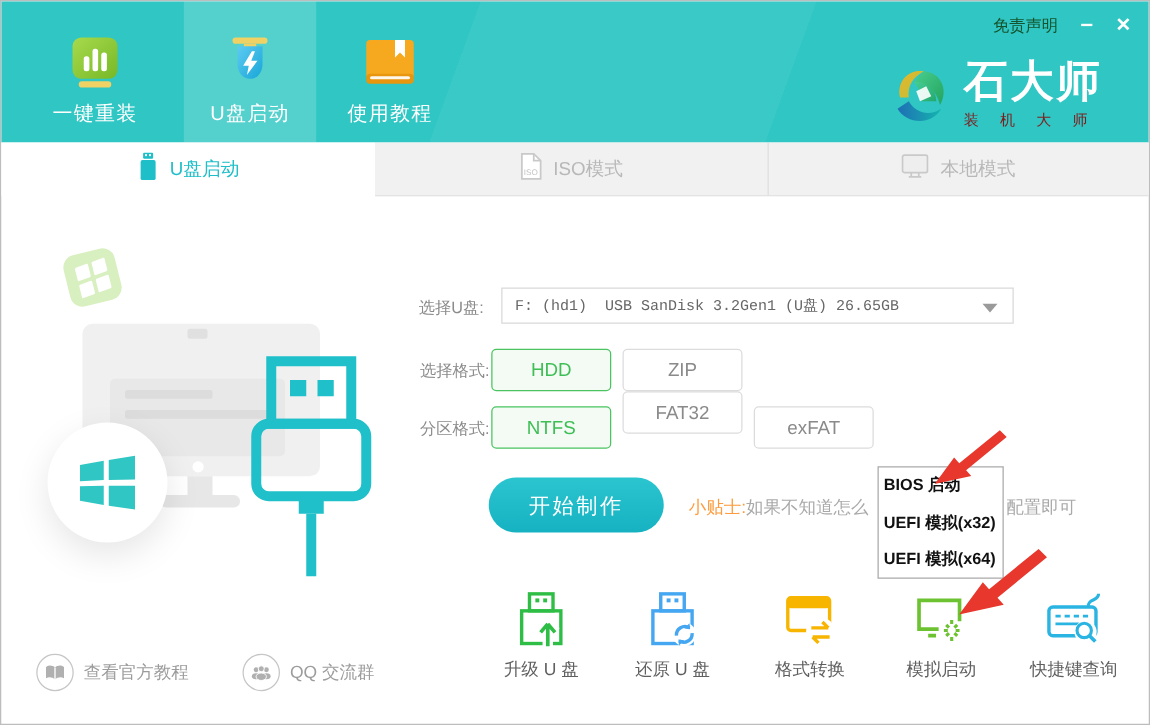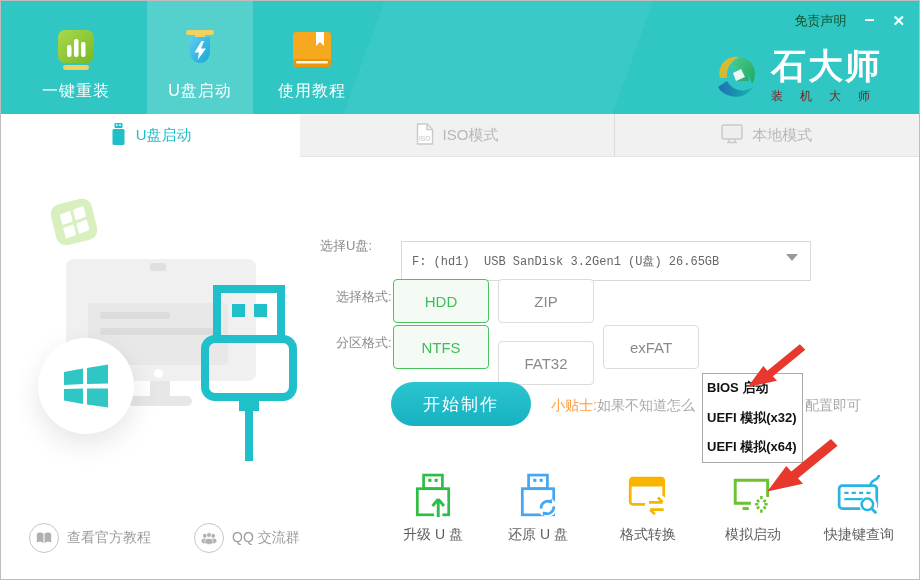--- a/index.html
+++ b/index.html
@@ -55,26 +55,26 @@
   .monitor .panel i.short { width:70px; }
   .monitor .dot { position:absolute; left:88px; top:110px; width:9px; height:9px; background:#ffffff; border-radius:50%; }
   .monitor .neck { position:absolute; left:84px; top:122px; width:20px; height:16px; background:#e7e7e7; }
   .monitor .base { position:absolute; left:62px; top:137px; width:64px; height:10px; background:#e7e7e7; border-radius:5px; }
   .win-circle { position:absolute; left:37px; top:181px; width:96px; height:96px; background:#ffffff; border-radius:50%;
     box-shadow:0 10px 28px rgba(0,0,0,0.10); display:flex; align-items:center; justify-content:center; }
   .usb-plug { position:absolute; left:196px; top:126px; }
 
   
   .f-label { position:absolute; color:#8b8b8b; font-size:13px; }
-  .usb-select { position:absolute; left:400px; top:240px; width:410px; height:40px; border:1px solid #d9d9d9;
+  .usb-select { position:absolute; left:400px; top:229px; width:410px; height:29px; border:1px solid #d9d9d9;
     background:#ffffff; display:flex; align-items:center; padding:0 26px 0 10px; cursor:pointer; }
   .usb-select .val { font-family:"Liberation Mono", monospace; font-size:12px; color:#666; white-space:pre; overflow:hidden; }
   .caret { position:absolute; right:12px; top:12px; width:0; height:0;
     border-left:6px solid transparent; border-right:6px solid transparent; border-top:7px solid #9a9a9a; }
-  .opt { position:absolute; width:96px; height:44px; border:1px solid #dcdcdc; border-radius:4px; background:#ffffff;
+  .opt { position:absolute; width:96px; height:34px; border:1px solid #dcdcdc; border-radius:4px; background:#ffffff;
     color:#8a8a8a; font-size:15px; display:flex; align-items:center; justify-content:center; cursor:pointer; }
   .opt.selected { border-color:#49c45f; background:#f3fbf4; color:#3fbe56; }
   .start-btn { position:absolute; left:390px; top:381px; width:140px; height:44px; border:none; border-radius:22px;
     background:linear-gradient(180deg,#2ac5cf,#17b2c2); color:#ffffff; font-size:17px; letter-spacing:2px; cursor:pointer;
     font-family:"Liberation Sans", sans-serif; }
   .tip-left { position:absolute; left:550px; top:396px; font-size:14px; color:#a9a9a9; white-space:nowrap; }
   .tip-left .pre { color:#ff9b3c; }
   .tip-right { position:absolute; left:804px; top:396px; font-size:14px; color:#a9a9a9; white-space:nowrap; }
 
   
@@ -257,33 +257,33 @@
           <rect x="8" y="56" width="88" height="58" rx="10"></rect>
         </g>
         <rect x="35" y="21" width="13" height="13" fill="#1fc0ca"></rect>
         <rect x="57" y="21" width="13" height="13" fill="#1fc0ca"></rect>
         <rect x="42" y="114" width="20" height="14" fill="#1fc0ca"></rect>
         <rect x="48" y="128" width="8" height="50" fill="#1fc0ca"></rect>
       </svg>
     </span>
   </div>
 
-  <span class="f-label" style="left:319px; top:236px;">选择U盘:</span>
+  <span class="f-label" style="left:334px; top:236px;">选择U盘:</span>
   <div class="usb-select">
     <span class="val">F: (hd1)  USB SanDisk 3.2Gen1 (U盘) 26.65GB</span>
     <span class="caret"></span>
   </div>
 
   <span class="f-label" style="left:335px; top:287px;">选择格式:</span>
   <button class="opt selected" style="left:392px; top:278px;">HDD</button>
   <button class="opt" style="left:497px; top:278px;">ZIP</button>
 
   <span class="f-label" style="left:335px; top:333px;">分区格式:</span>
   <button class="opt selected" style="left:392px; top:324px;">NTFS</button>
-  <button class="opt" style="left:497px; top:340px;">FAT32</button>
+  <button class="opt" style="left:497px; top:312px;">FAT32</button>
   <button class="opt" style="left:602px; top:324px;">exFAT</button>
 
   <button class="start-btn">开始制作</button>
 
   <span class="tip-left"><span class="pre">小贴士:</span><span>如果不知道怎么</span></span>
   <span class="tip-right">配置即可</span>
 
   <div class="boot-popup">
     <div class="boot-item">BIOS 启动</div>
     <div class="boot-item">UEFI 模拟(x32)</div>

